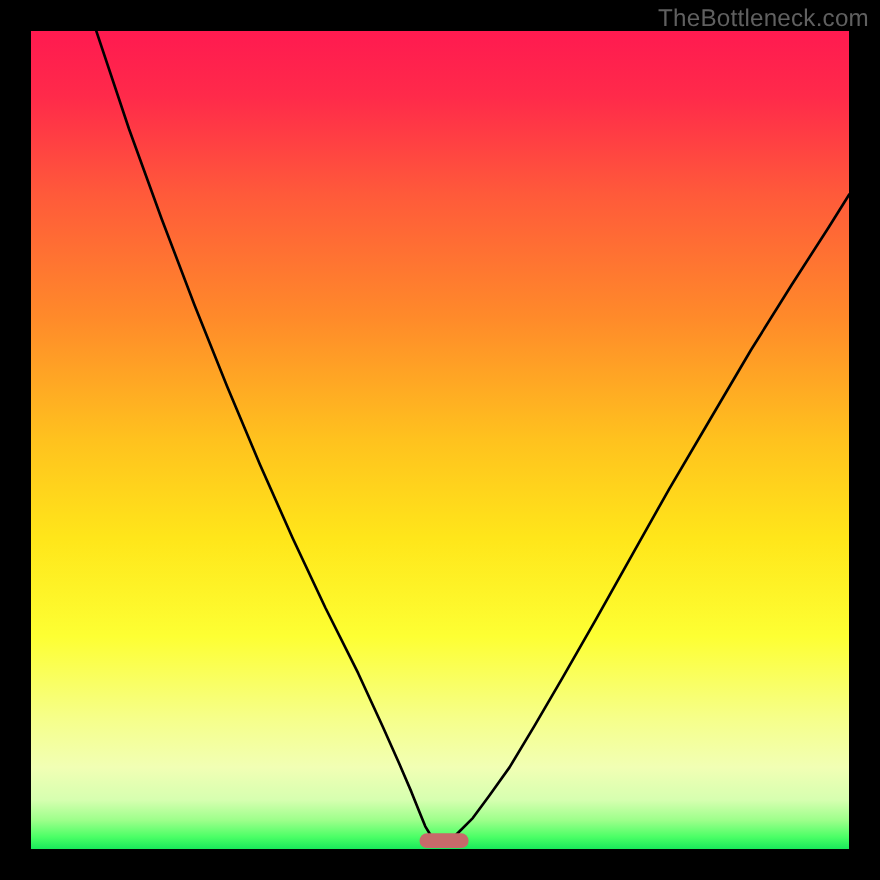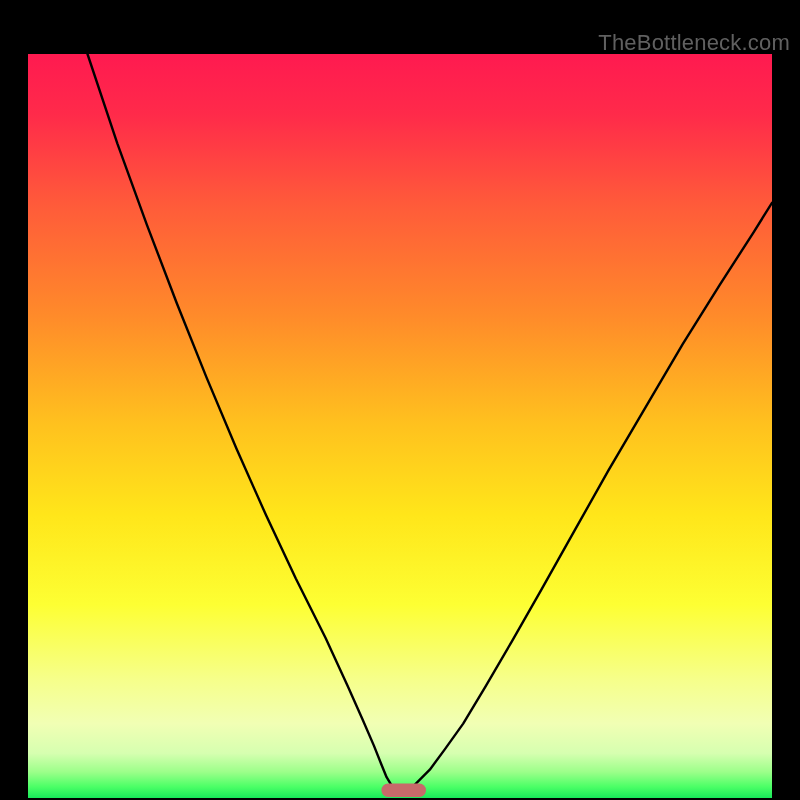--- a/index.html
+++ b/index.html
@@ -9,21 +9,20 @@
     height: 800px;
     overflow: hidden;
     font-family: Arial, Helvetica, sans-serif;
     background: #000;
   }
   .frame {
     position: relative;
     width: 800px;
     height: 769px;
     background: #000;
-    margin-top: 26px;
   }
   .plot-area {
     position: absolute;
     left: 28px;
     top: 28px;
     width: 744px;
     height: 744px;
     overflow: hidden;
   }
   .watermark {

